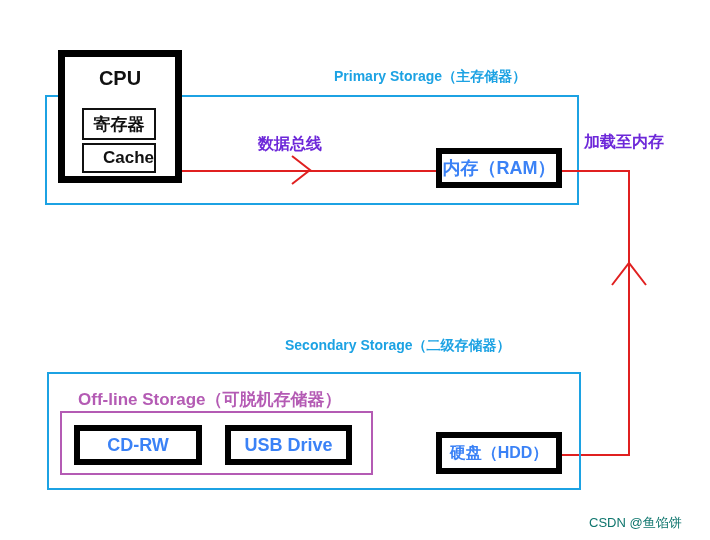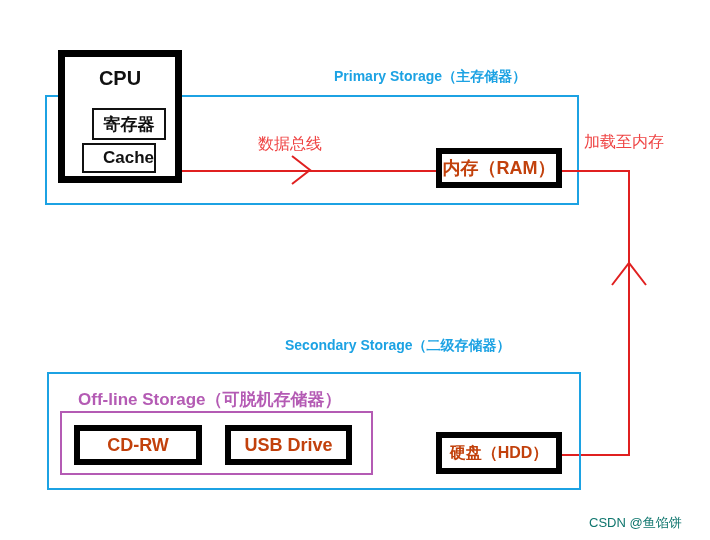--- a/index.html
+++ b/index.html
@@ -36,21 +36,21 @@
 
   
   .device-box {
     position: absolute;
     border: 6px solid #000000;
     background: #ffffff;
     box-sizing: border-box;
     display: flex;
     align-items: center;
     justify-content: center;
-    color: #c2410c;
+    color: #3b82f6;
     font-weight: bold;
     white-space: nowrap;
   }
 
   
   .inner-box {
     position: absolute;
     border: 2px solid #111111;
     background: #ffffff;
     box-sizing: border-box;
@@ -82,21 +82,21 @@
   }
 
   
   .label {
     position: absolute;
     white-space: nowrap;
     font-weight: bold;
   }
   .label-blue  { color: #1ca2e3; font-size: 14px; }
   .label-purple{ color: #b45bb4; font-size: 17px; }
-  .label-red   { color: #ef4444; font-size: 16px; font-weight: normal; }
+  .label-red   { color: #6d28d9; font-size: 16px; font-weight: bold; }
 
   
   .line-red-h {
     position: absolute;
     height: 0;
     border-top: 2px solid #e02020;
   }
   .line-red-v {
     position: absolute;
     width: 0;
@@ -124,21 +124,21 @@
 <div id="canvas">
 
   <div class="group-box" style="left:45px; top:95px; width:534px; height:110px;"></div>
 
   <div class="label label-blue" style="left:334px; top:68px;">Primary Storage（主存储器）</div>
 
   <div class="cpu-box" style="left:58px; top:50px; width:124px; height:133px;">
     <div class="cpu-label">CPU</div>
   </div>
 
-  <div class="inner-box" style="left:82px; top:108px; width:74px; height:32px; font-size:17px; z-index:6;margin-left:10px;">寄存器</div>
+  <div class="inner-box" style="left:82px; top:108px; width:74px; height:32px; font-size:17px; z-index:6;">寄存器</div>
 
   <div class="inner-box" style="left:82px; top:143px; width:74px; height:30px; font-size:17px; z-index:6;padding-left:19px;">Cache</div>
 
   <div class="line-red-h" style="left:182px; top:170px; width:254px;"></div>
 
   <svg class="arrow-svg" style="left:290px; top:152px; width:40px; height:36px;">
     <path d="M2,4 L20,18 L2,32" fill="none" stroke="#e02020" stroke-width="2"></path>
   </svg>
 
   <div class="label label-red" style="left:258px; top:134px;">数据总线</div>

